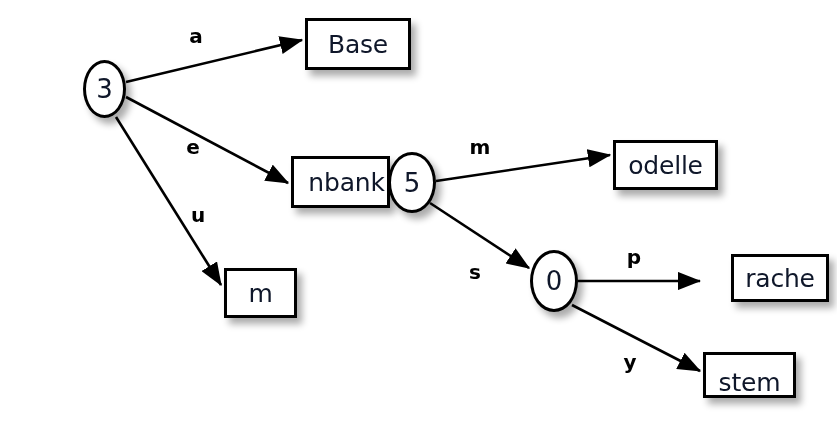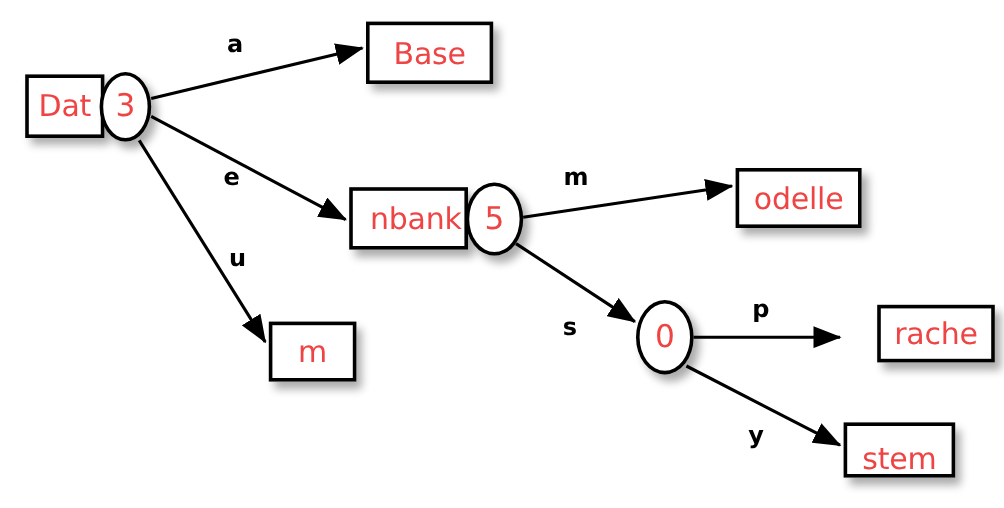--- a/index.html
+++ b/index.html
@@ -23,21 +23,21 @@
     height: 423px;
   }
   .node {
     position: absolute;
     box-sizing: border-box;
     background: #ffffff;
     border: 3px solid #000000;
     display: flex;
     align-items: center;
     justify-content: center;
-    color: #ef4444;
+    color: #0f172a;
     box-shadow: 5px 6px 7px rgba(0,0,0,0.33);
   }
   .node-rect {
     border-radius: 0;
   }
   .node-ellipse {
     border-radius: 50%;
   }
   .node-label {
     font-size: 25px;
@@ -73,23 +73,20 @@
         <line x1="126" y1="82" x2="302" y2="40" stroke="#000000" stroke-width="2.6" marker-end="url(#arrowhead)"></line>
         <line x1="126" y1="97" x2="288" y2="183" stroke="#000000" stroke-width="2.6" marker-end="url(#arrowhead)"></line>
         <line x1="116" y1="117" x2="221" y2="285" stroke="#000000" stroke-width="2.6" marker-end="url(#arrowhead)"></line>
         <line x1="436" y1="181" x2="610" y2="155" stroke="#000000" stroke-width="2.6" marker-end="url(#arrowhead)"></line>
         <line x1="430" y1="203" x2="529" y2="268" stroke="#000000" stroke-width="2.6" marker-end="url(#arrowhead)"></line>
         <line x1="578" y1="281" x2="700" y2="281" stroke="#000000" stroke-width="2.6" marker-end="url(#arrowhead)"></line>
         <line x1="572" y1="305" x2="700" y2="371" stroke="#000000" stroke-width="2.6" marker-end="url(#arrowhead)"></line>
       </g>
   </svg>
 
-  <div class="node node-rect" style="left: 21px; top: 62px; width: 66px; height: 53px;">
-    <span class="node-label">Dat</span>
-  </div>
   <div class="node node-ellipse" style="left: 83px; top: 60px; width: 43px; height: 58px;">
     <span class="node-label">3</span>
   </div>
 
   <div class="node node-rect" style="left: 305px; top: 18px; width: 106px; height: 52px;">
     <span class="node-label">Base</span>
   </div>
 
   <div class="node node-rect" style="left: 224px; top: 268px; width: 73px; height: 50px;">
     <span class="node-label">m</span>

